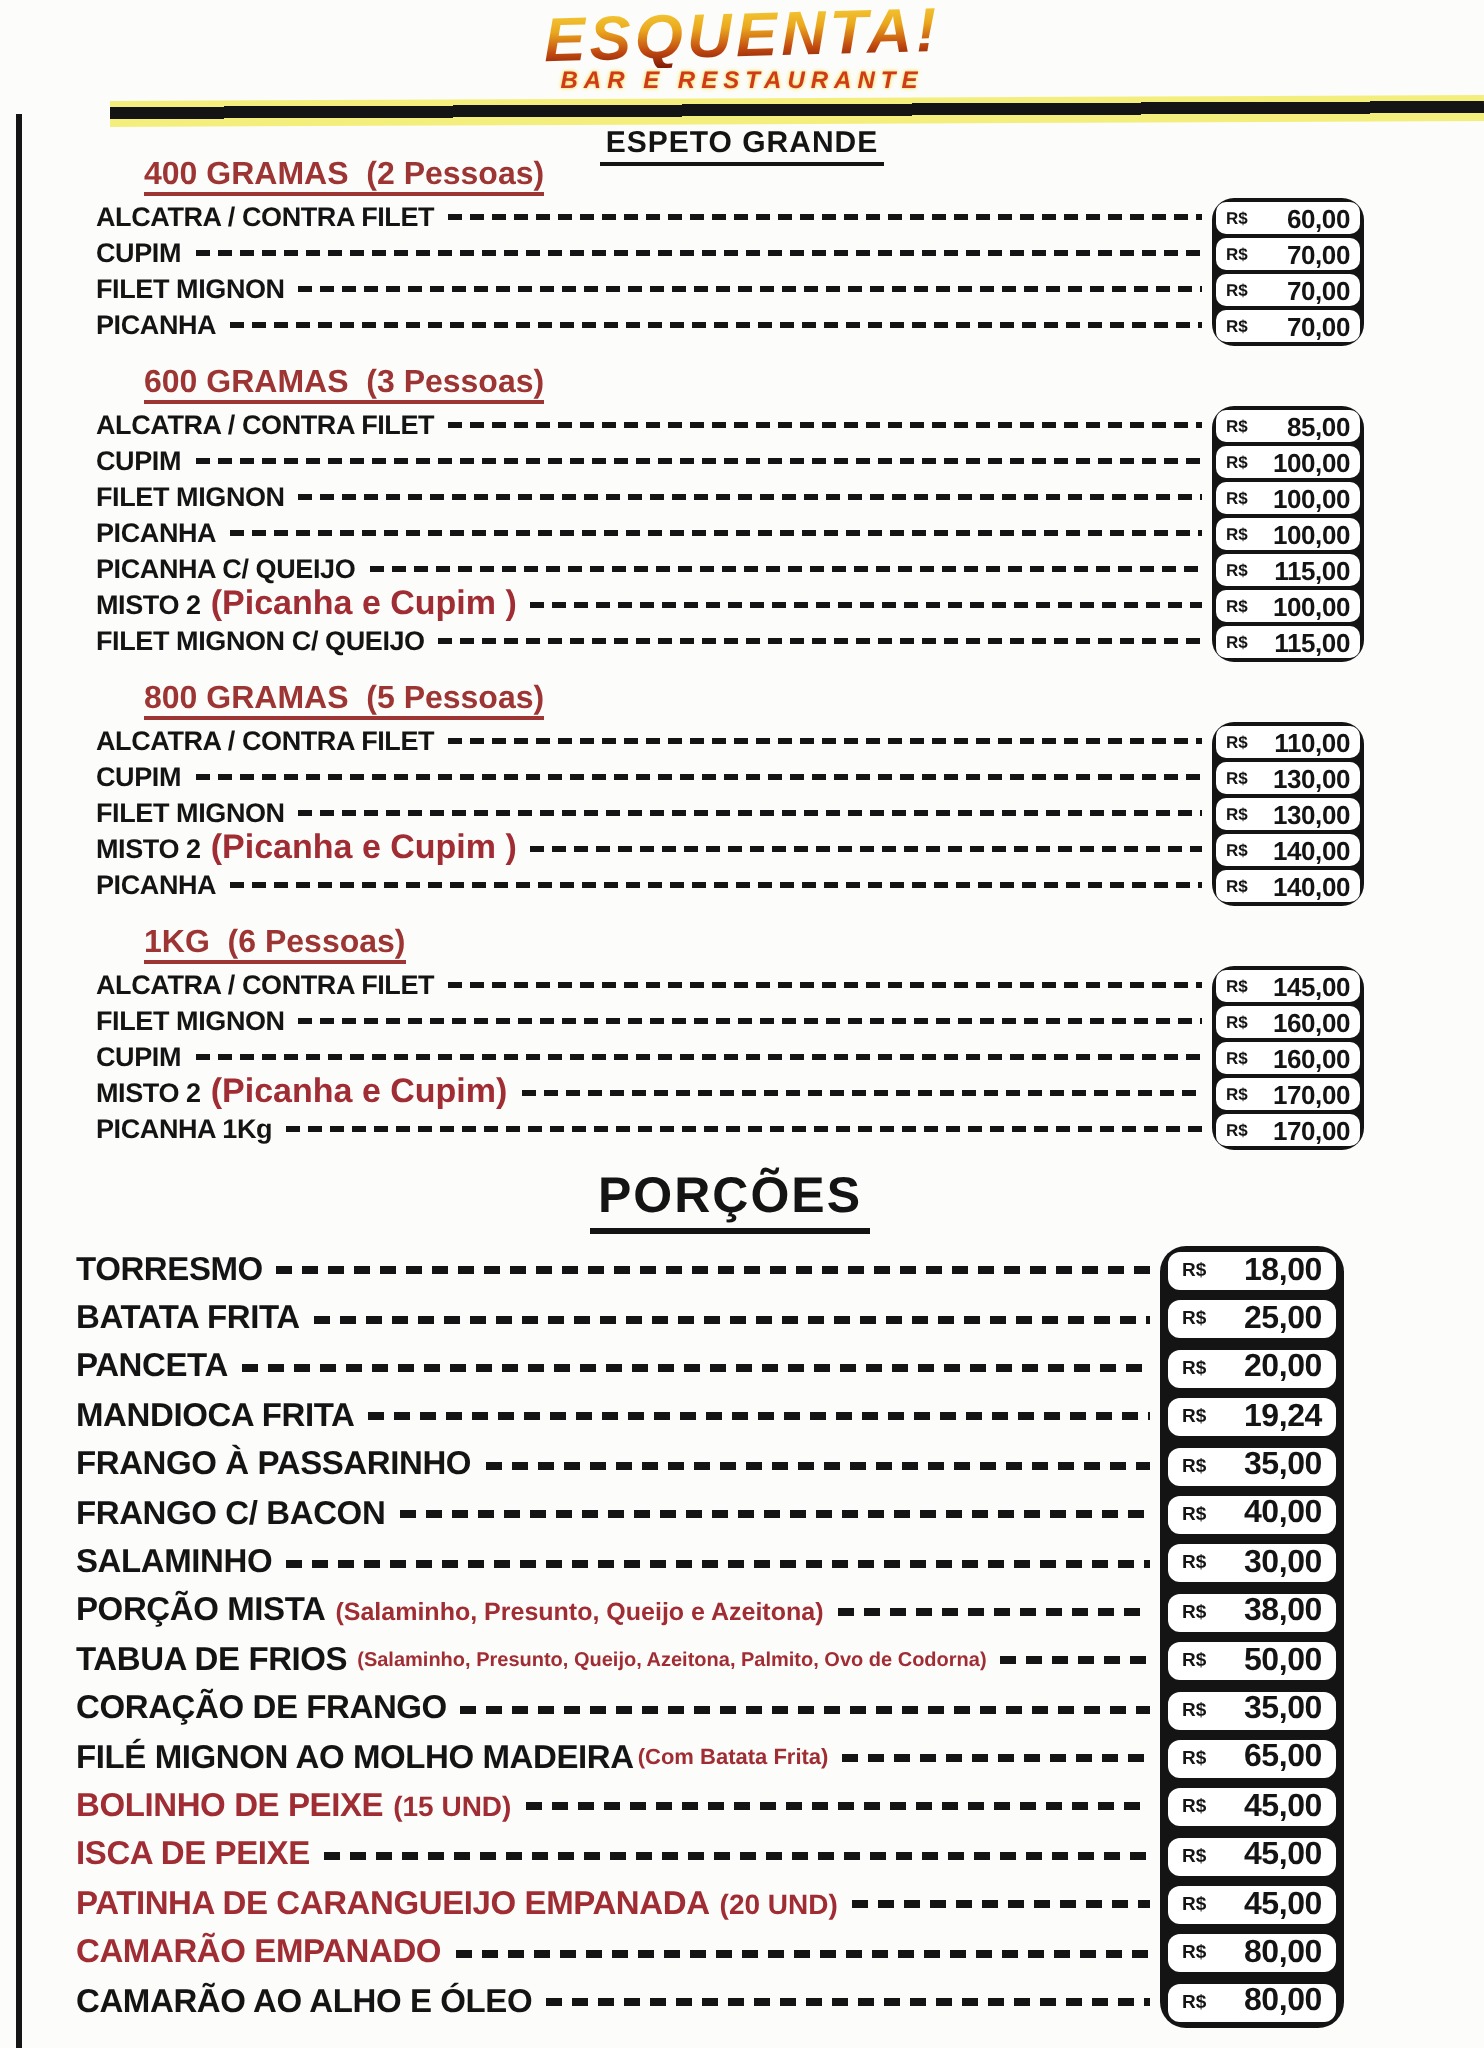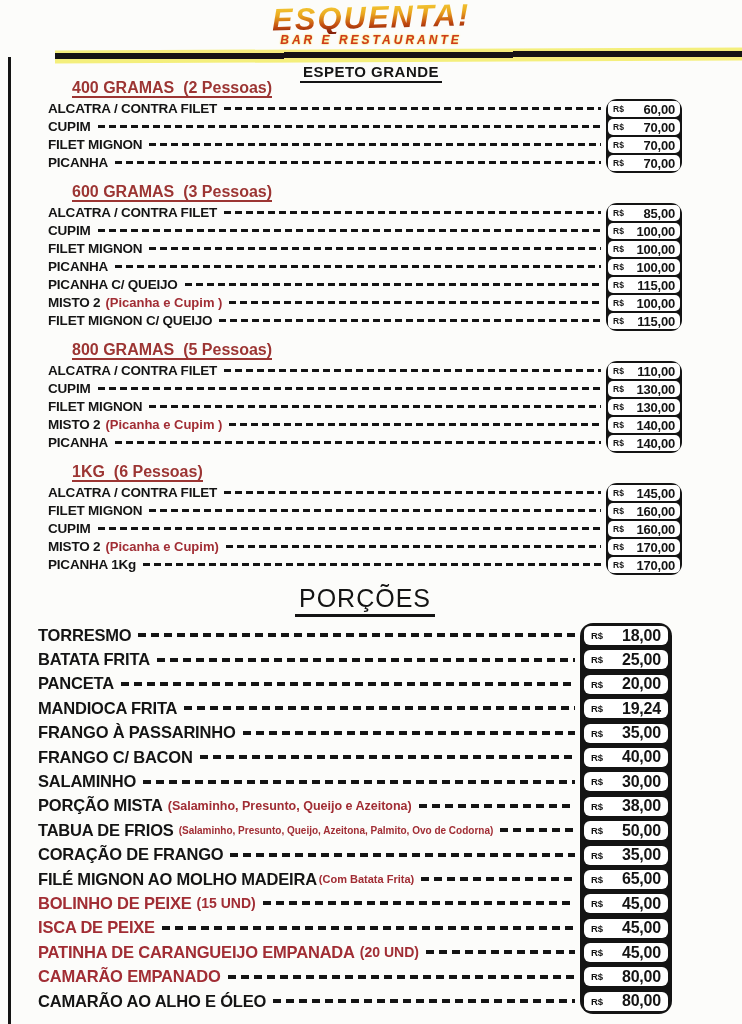--- a/index.html
+++ b/index.html
@@ -33,32 +33,32 @@
 
   
   .main { position:relative; padding:78px 60px 0 48px; }
   .s-head { margin-left:24px; margin-bottom:2px; line-height:19px; font-weight:bold; font-size:16px; color:var(--maroon,#9c3533); }
   .s-head span { border-bottom:2px solid var(--maroon,#9c3533); padding-bottom:0; }
   .sec { display:flex; align-items:flex-start; margin-bottom:9px; }
   .items { flex:1; min-width:0; }
 
   .irow { height:18px; display:flex; align-items:center; white-space:nowrap; }
   .iname { font-weight:bold; font-size:13.5px; letter-spacing:-0.2px; }
-  .inote { font-weight:bold; font-size:13px; color:var(--item_red,#a12d34); margin-left:5px; }
+  .inote { font-weight:bold; font-size:17px; color:var(--item_red,#a12d34); margin-left:5px; }
   .dash { flex:1; height:3px; margin-left:7px; margin-right:5px;
           background-image:repeating-linear-gradient(90deg,var(--ink,#141414) 0 7px, transparent 7px 11px); }
 
   .pgroup { width:76px; background:var(--ink,#141414); border-radius:11px; padding:2px; display:flex; flex-direction:column; gap:2px; }
   .pbox { background:#fff; border-radius:5px; height:16px; display:flex; align-items:center; justify-content:space-between; padding:0 5px; }
   .cur { font-weight:bold; font-size:8.5px; }
   .val { font-weight:bold; font-size:13px; letter-spacing:-0.2px; }
 
   
   .porcoes-title-wrap { text-align:center; margin:2px 0 6px; }
-  .porcoes-title { display:inline-block; font-weight:normal; font-size:25px; letter-spacing:1px; border-bottom:3px solid var(--ink,#141414); padding:0 4px 1px; }
+  .porcoes-title { display:inline-block; font-weight:bold; font-size:25px; letter-spacing:1px; border-bottom:3px solid var(--ink,#141414); padding:0 4px 1px; }
   .sec-p { margin-left:-10px; margin-bottom:0; }
   .irow-p { height:24.4px; }
   .iname-p { font-size:16.5px; letter-spacing:-0.2px; }
   .iname-p.red { color:var(--item_red,#a12d34); }
   .inote.n-md { font-size:12.5px; }
   .inote.n-s11 { font-size:11px; margin-left:2px; }
   .inote.n-sm { font-size:10px; }
   .inote.n-lg { font-size:14px; }
   .dash-p { height:4px; background-image:repeating-linear-gradient(90deg,var(--ink,#141414) 0 8px, transparent 8px 13px); }
   .pgroup-p { width:92px; margin-right:10px; border-radius:13px; padding:3px 4px; gap:5.4px; }

